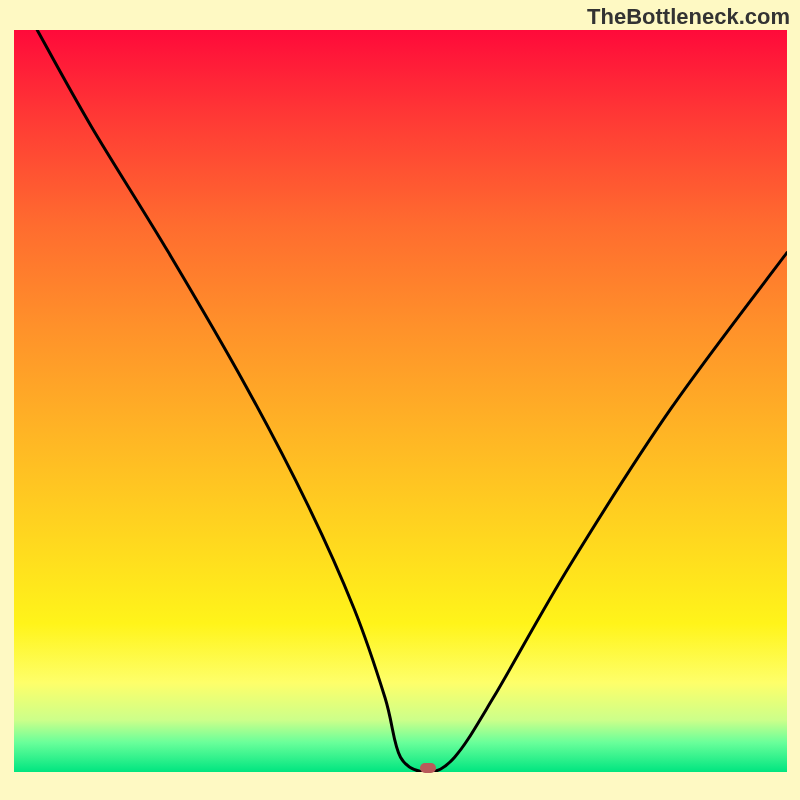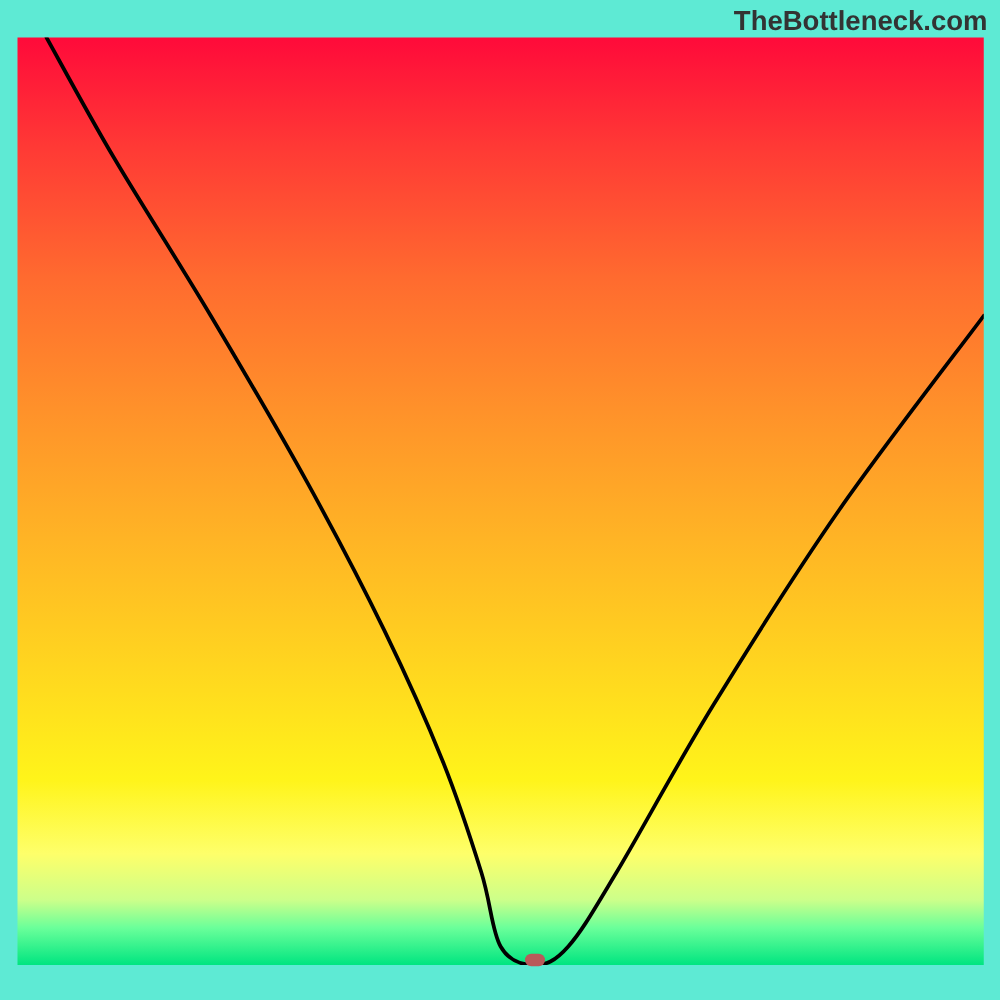--- a/index.html
+++ b/index.html
@@ -8,21 +8,21 @@
     width: 800px;
     height: 800px;
     background: #000;
     font-family: Arial, sans-serif;
     overflow: hidden;
   }
   .container {
     width: 800px;
     height: 800px;
     position: relative;
-    background: #5eead4;
+    background: #fef9c3;
   }
   .watermark {
     position: absolute;
     top: 4px;
     right: 10px;
     color: #333;
     font-size: 22px;
     font-weight: bold;
     z-index: 10;
   }

